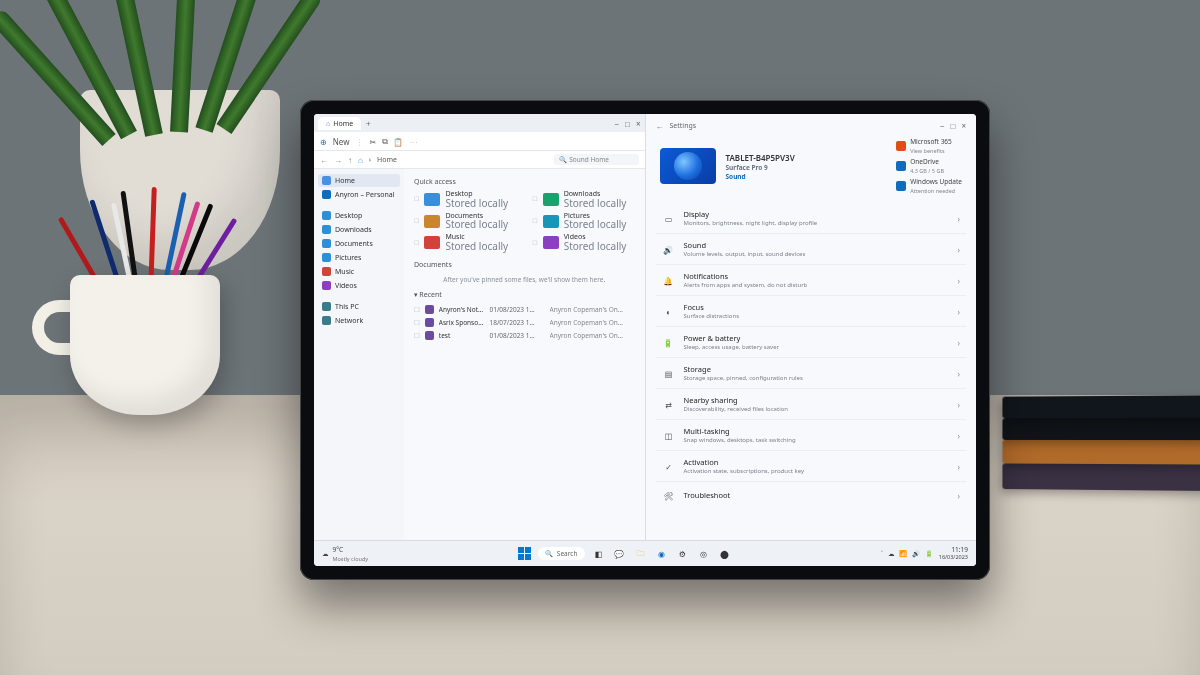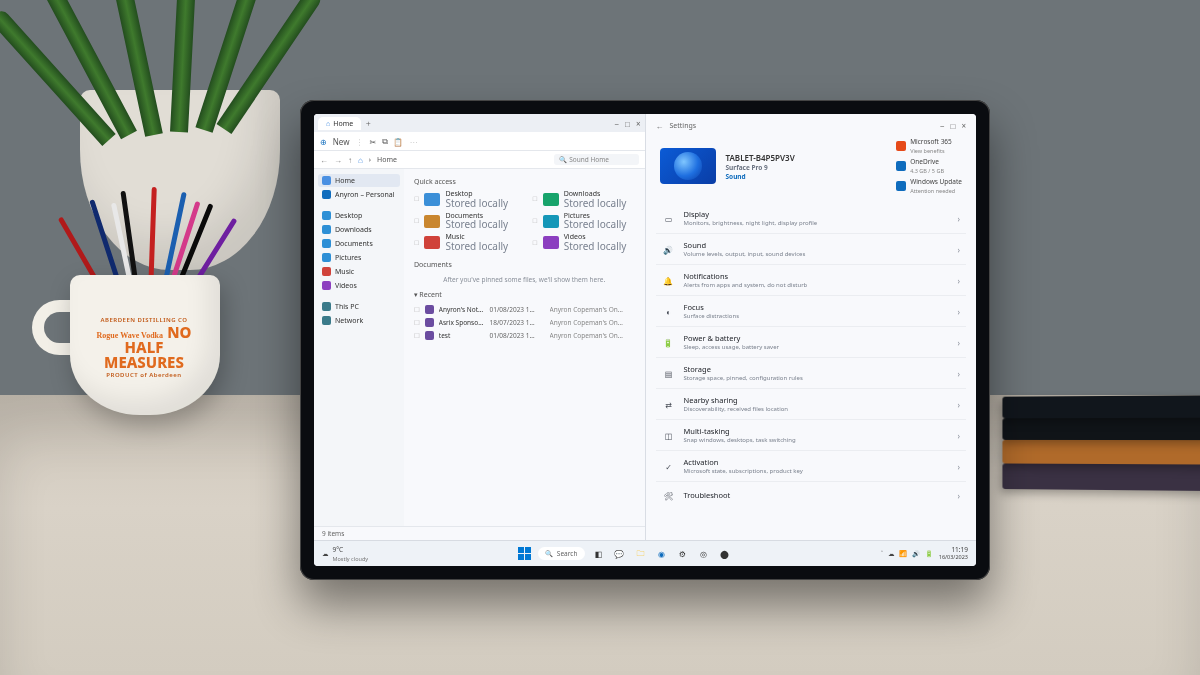--- a/index.html
+++ b/index.html
@@ -103,27 +103,20 @@
   <div class="pen" style="left:70px;top:-50px;height:100px;background:#102a6e;transform:rotate(-18deg)"></div>
   <div class="pen" style="left:85px;top:-55px;height:105px;background:#111;transform:rotate(-8deg)"></div>
   <div class="pen" style="left:98px;top:-58px;height:108px;background:#c42020;transform:rotate(2deg)"></div>
   <div class="pen" style="left:110px;top:-55px;height:105px;background:#1b5fb0;transform:rotate(12deg)"></div>
   <div class="pen" style="left:122px;top:-48px;height:98px;background:#0a0a0a;transform:rotate(22deg)"></div>
   <div class="pen" style="left:134px;top:-40px;height:92px;background:#6e1fa0;transform:rotate(32deg)"></div>
   <div class="pen" style="left:80px;top:-44px;height:92px;background:#e8e8e8;transform:rotate(-12deg)"></div>
   <div class="pen" style="left:116px;top:-48px;height:96px;background:#d43a8a;transform:rotate(18deg)"></div>
   <div class="handle"></div>
   <div class="cup"></div>
-  <div class="mugtxt">
-    <small>ABERDEEN DISTILLING CO</small>
-    <span style="font-size:8px;font-family:cursive">Rogue Wave Vodka</span>
-    <span>NO HALF</span>
-    <span>MEASURES</span>
-    <small>PRODUCT of Aberdeen</small>
-  </div>
 </div>
 
 <div class="books">
   <div class="book" style="bottom:0;height:26px;background:#3a3143"></div>
   <div class="book" style="bottom:26px;height:24px;background:#b06a2a"></div>
   <div class="book" style="bottom:50px;height:22px;background:#101418"></div>
   <div class="book" style="bottom:72px;height:22px;background:#11161c"></div>
 </div>
 
 <div class="tablet">
@@ -264,21 +257,20 @@
                 <div class="recent-row">
                   <span style="color:#bbb">☐</span>
                   <span class="sb-ico" style="background:#6b4ca0"></span>
                   <span class="rname">test</span>
                   <span class="rdate">01/08/2023 1…</span>
                   <span class="rloc">Anyron Copeman's On…</span>
                 </div>
               </div>
           </div>
         </div>
-        <div style="font-size:6.5px;color:#666;padding:2px 8px;border-top:1px solid #e4e7ec">9 items</div>
       </div>
 
       <div class="pane">
         <div class="set-head">
           <span class="back">←</span>
           <span class="bread">Settings</span>
           <div class="winctrl" style="margin-left:auto;display:flex;gap:6px;color:#666;font-size:8px">
             <span>−</span>
             <span>□</span>
             <span>×</span>
@@ -344,21 +336,21 @@
               <span class="slabel">Nearby sharing<small>Discoverability, received files location</small></span>
               <span class="chev">›</span>
             </div>
             <div class="srow">
               <span class="sico">◫</span>
               <span class="slabel">Multi-tasking<small>Snap windows, desktops, task switching</small></span>
               <span class="chev">›</span>
             </div>
             <div class="srow">
               <span class="sico">✓</span>
-              <span class="slabel">Activation<small>Microsoft state, subscriptions, product key</small></span>
+              <span class="slabel">Activation<small>Activation state, subscriptions, product key</small></span>
               <span class="chev">›</span>
             </div>
             <div class="srow">
               <span class="sico">🛠</span>
               <span class="slabel">Troubleshoot<small></small></span>
               <span class="chev">›</span>
             </div>
           </div>
       </div>
 

